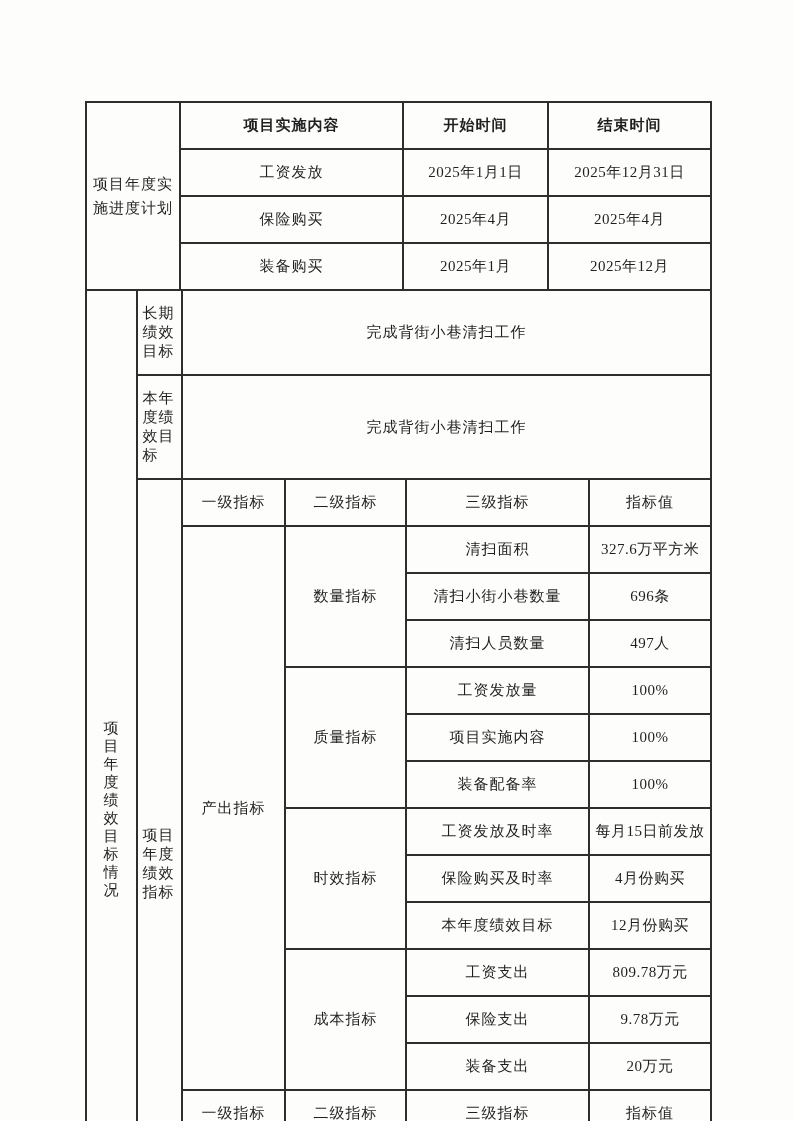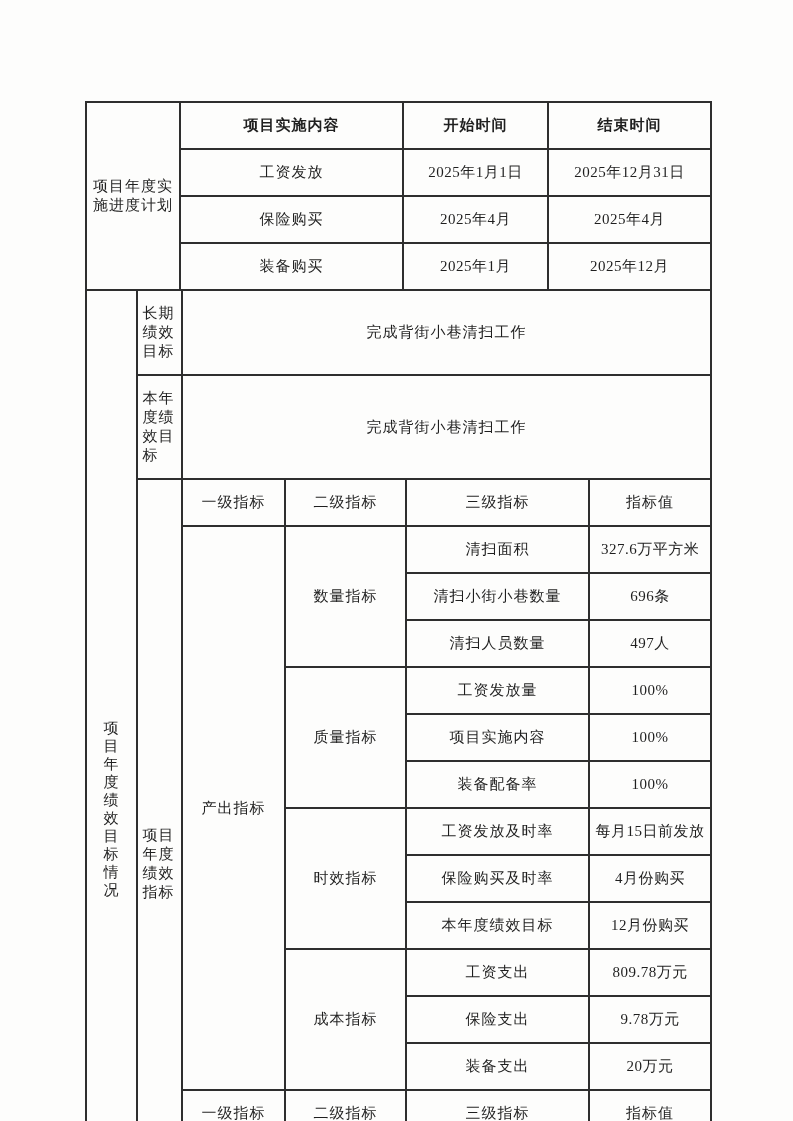--- a/index.html
+++ b/index.html
@@ -18,21 +18,21 @@
   table{border-collapse:collapse;table-layout:fixed;width:627px;}
   td{
     border:2px solid #2e2e2e;
     text-align:center;vertical-align:middle;
     font-size:15px;letter-spacing:1px;
     padding:13px 3px;overflow:hidden;
   }
   .t2 tr.first > td{border-top:none;}
   .bold{font-weight:bold;}
   .val{white-space:nowrap;letter-spacing:0.5px;padding:8px 1px;}
-  .wrap5{width:84px;margin:0 auto;word-break:break-all;line-height:19px;letter-spacing:1px;text-align:center;}
+  .wrap5{width:84px;margin:0 auto;word-break:break-all;line-height:24px;letter-spacing:1px;text-align:center;}
   .wrap2{width:34px;margin:0 auto;word-break:break-all;line-height:19px;letter-spacing:1px;text-align:left;}
   .wrap2.offset{margin-top:112px;}
   .vcell{padding:0;}
   .vtext{width:16px;margin:190px auto 0;word-break:break-all;letter-spacing:0;line-height:18px;font-size:15px;text-align:left;}
 </style>
 </head>
 <body>
 
 <div class="page">
   <div class="tablewrap">

